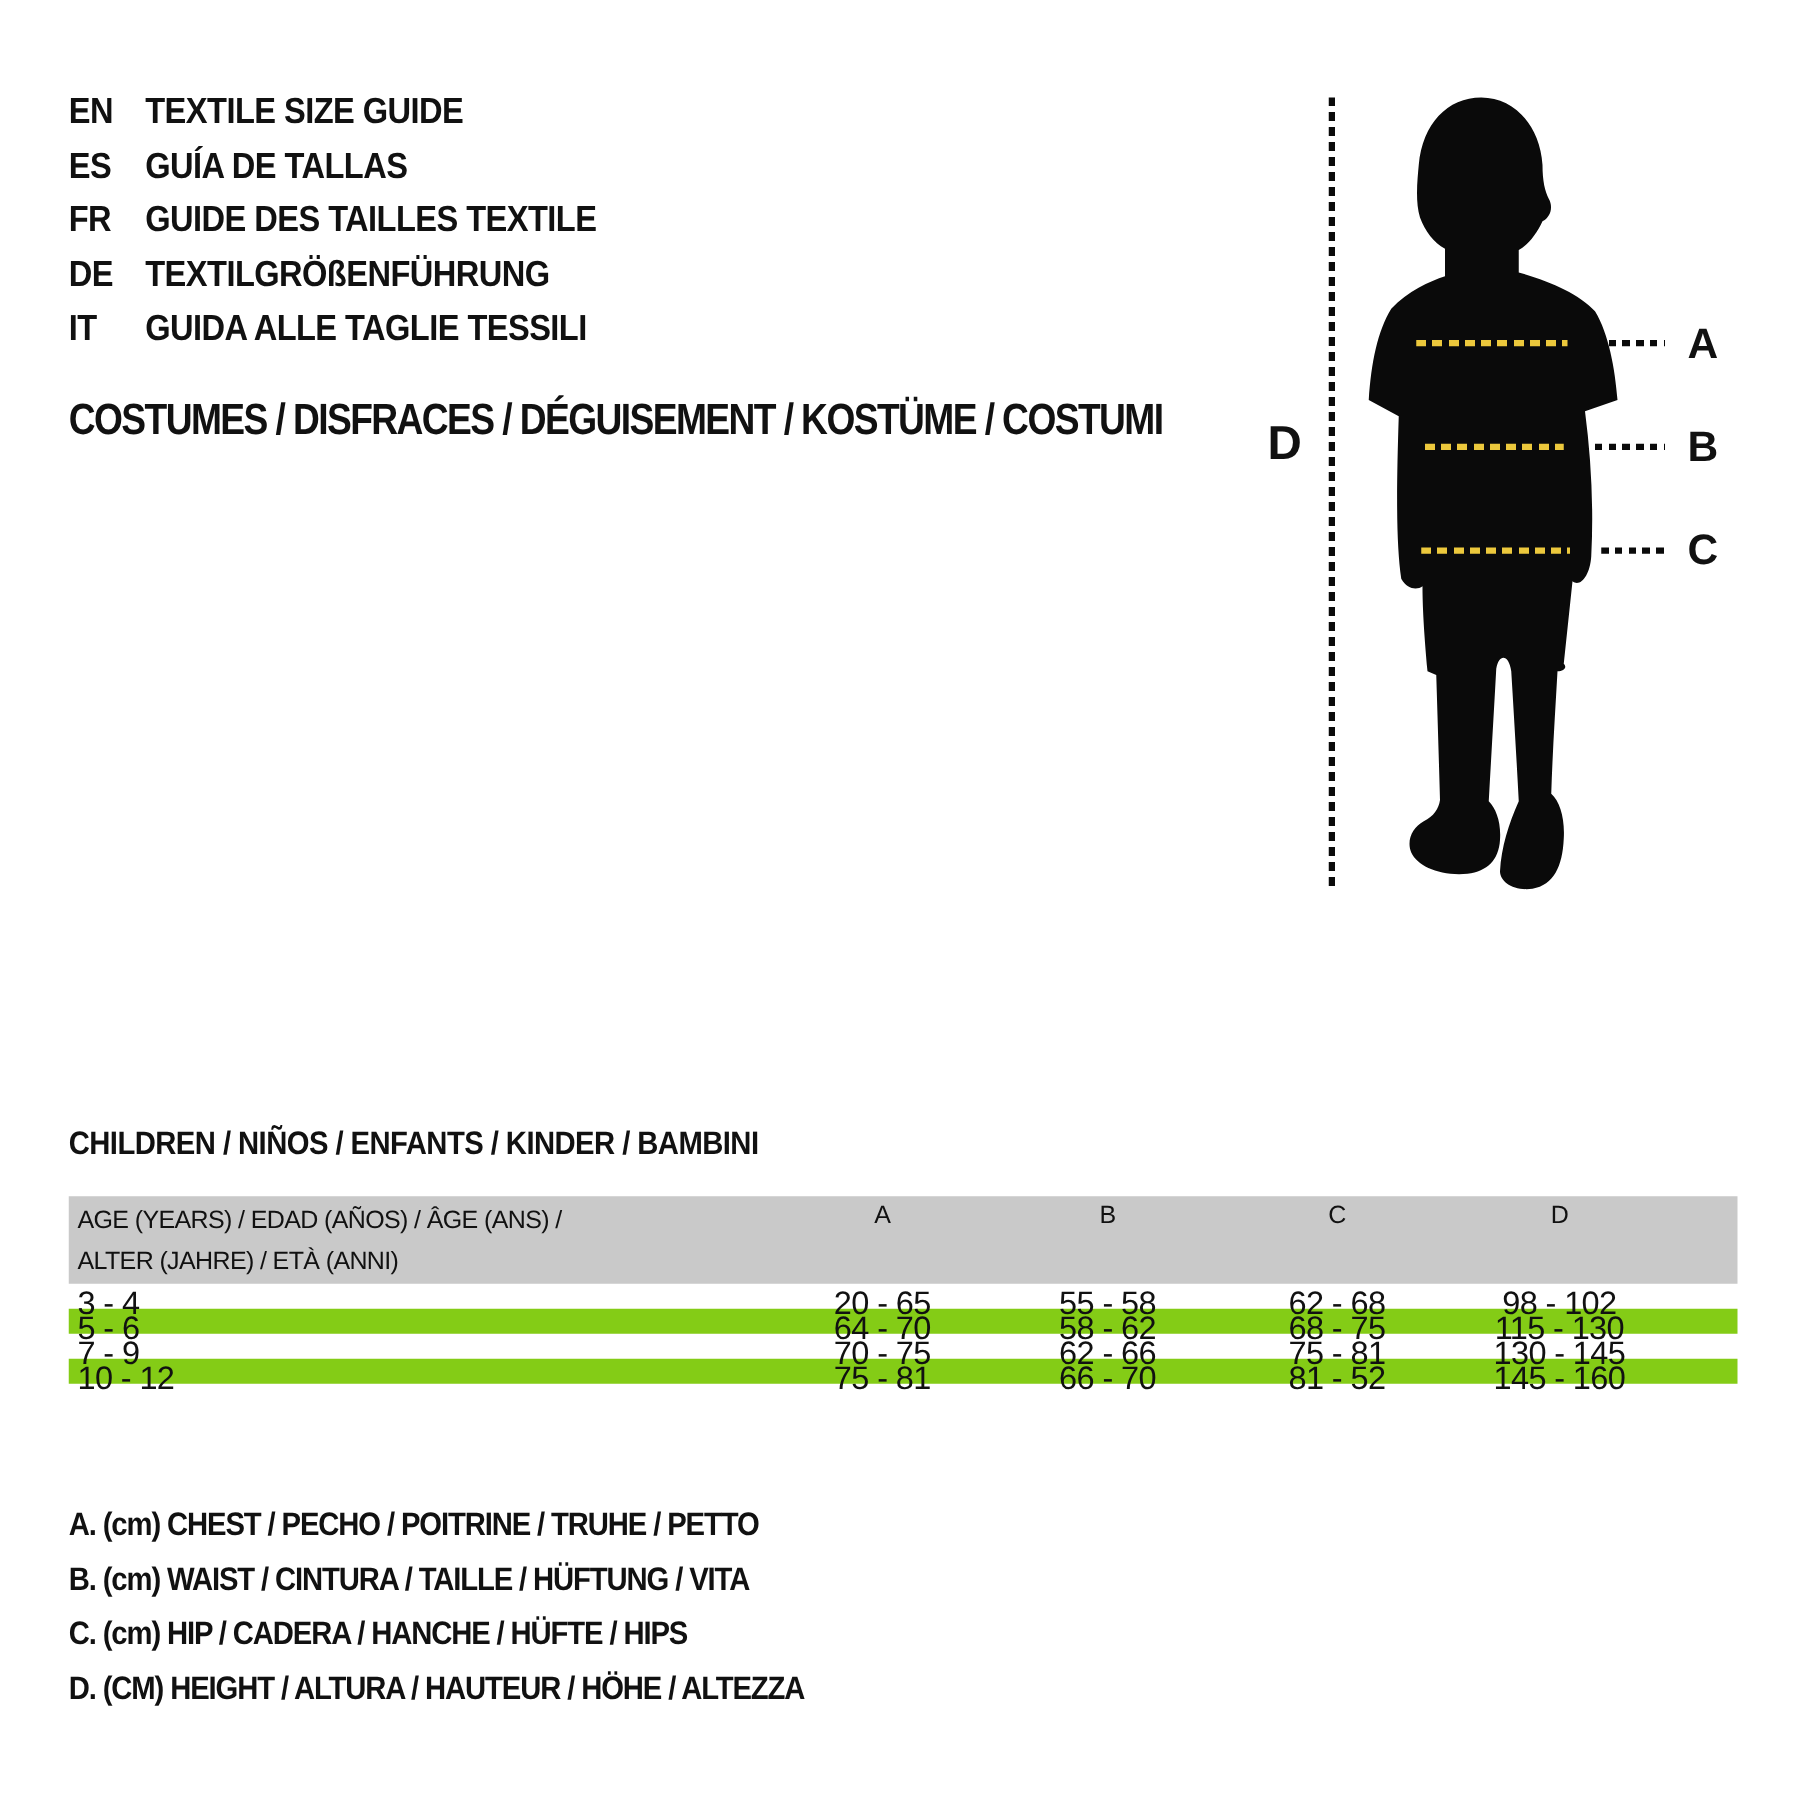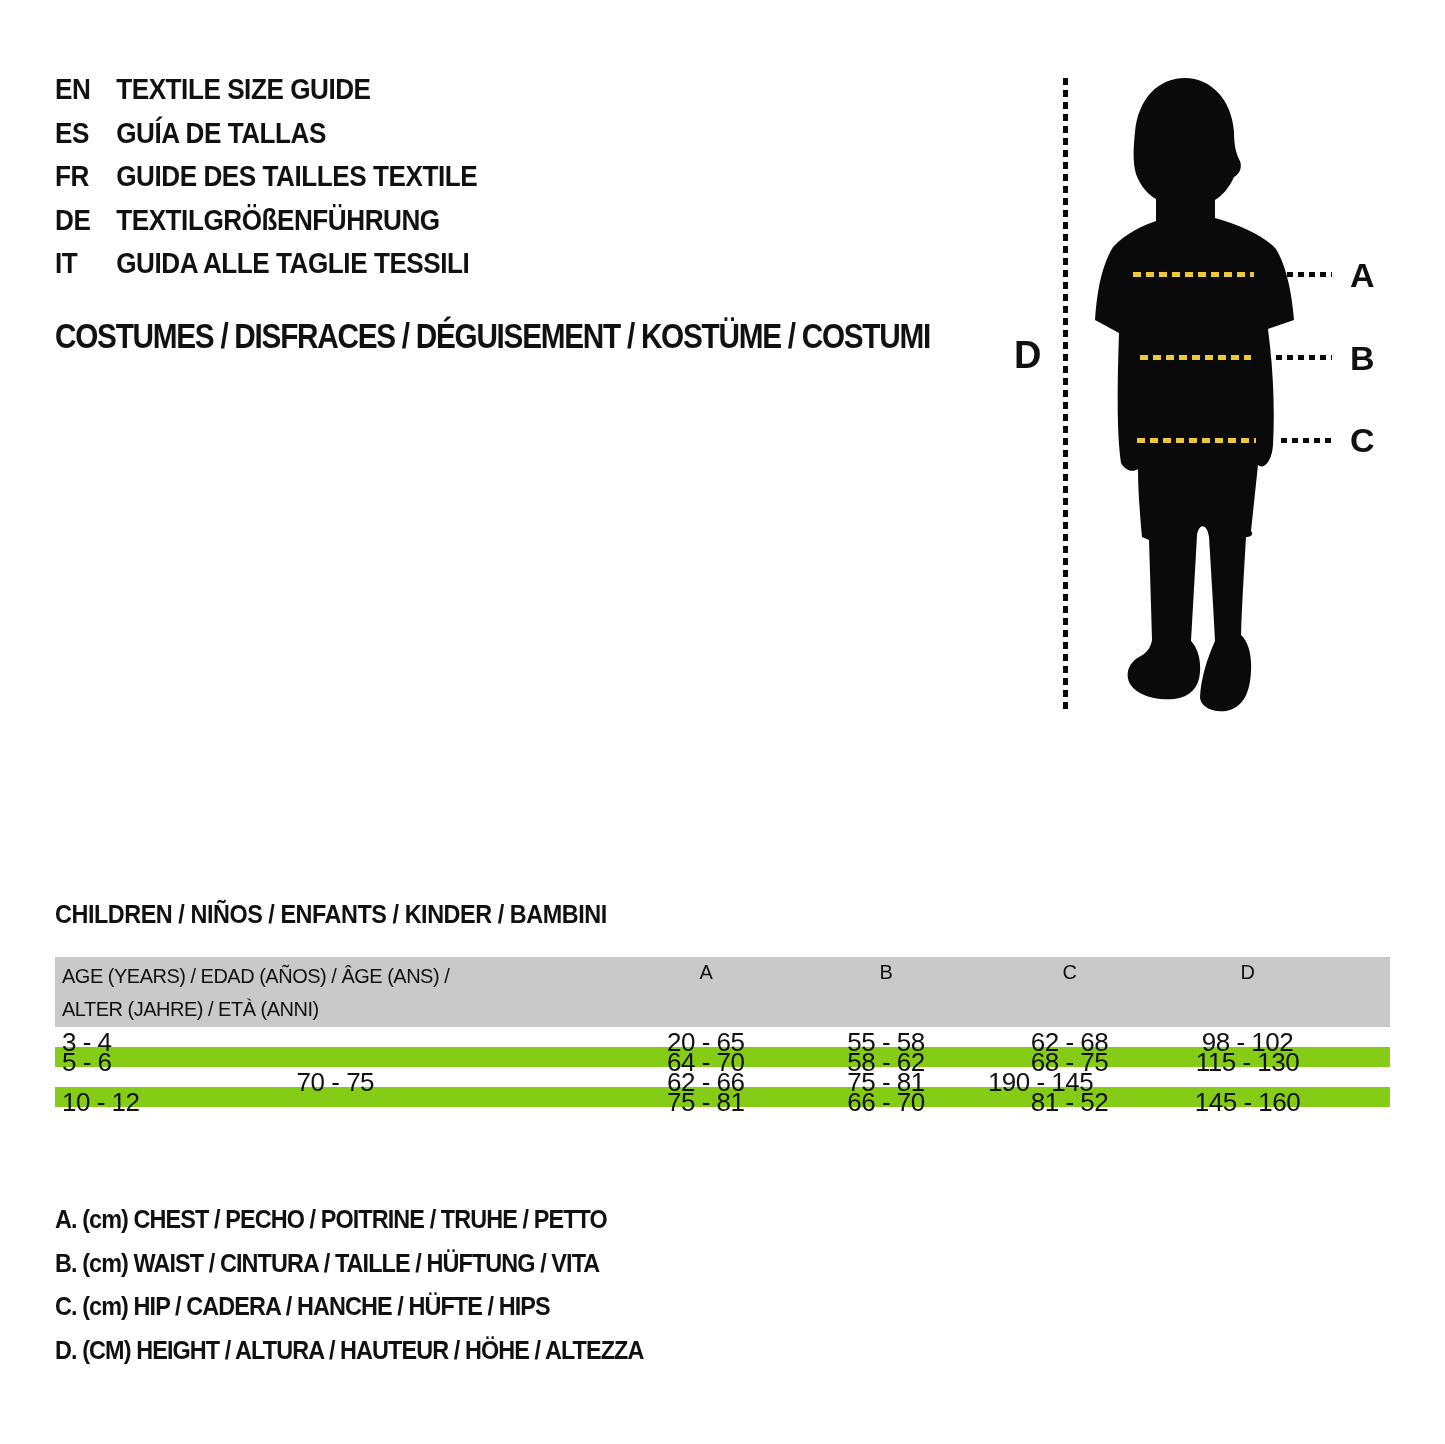--- a/index.html
+++ b/index.html
@@ -167,24 +167,25 @@
       <div class="cell d">98 - 102</div>
     </div>
     <div class="trow stripe">
       <div class="cell age">5 - 6</div>
       <div class="cell">64 - 70</div>
       <div class="cell">58 - 62</div>
       <div class="cell">68 - 75</div>
       <div class="cell d">115 - 130</div>
     </div>
     <div class="trow">
+      <div class="cell age">7 - 9</div>
       <div class="cell">70 - 75</div>
       <div class="cell">62 - 66</div>
       <div class="cell">75 - 81</div>
-      <div class="cell d">190 - 145</div>
+      <div class="cell d">130 - 145</div>
     </div>
     <div class="trow stripe">
       <div class="cell age">10 - 12</div>
       <div class="cell">75 - 81</div>
       <div class="cell">66 - 70</div>
       <div class="cell">81 - 52</div>
       <div class="cell d">145 - 160</div>
     </div>
   </div>
 

